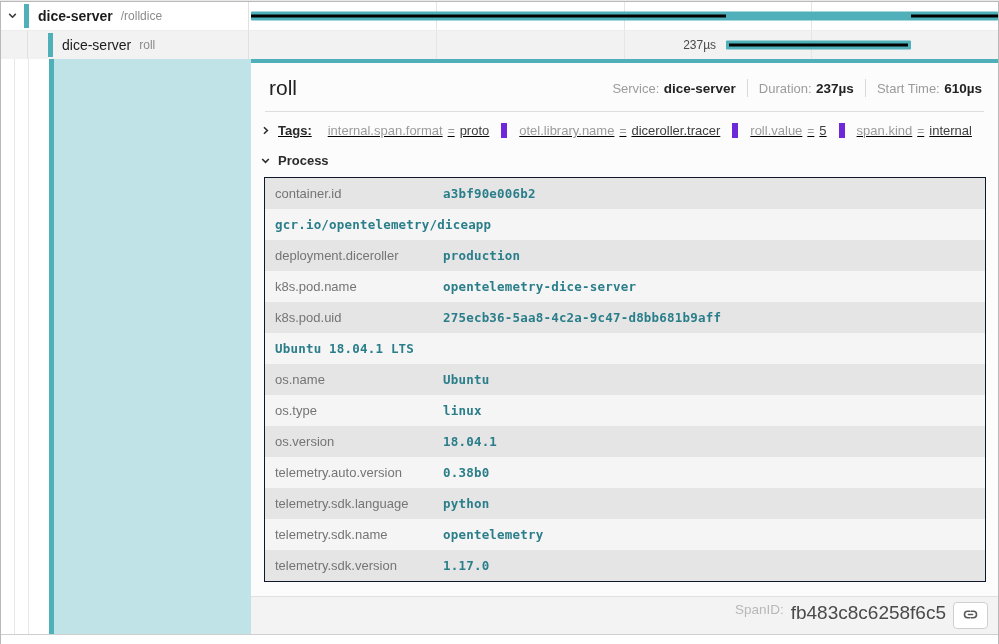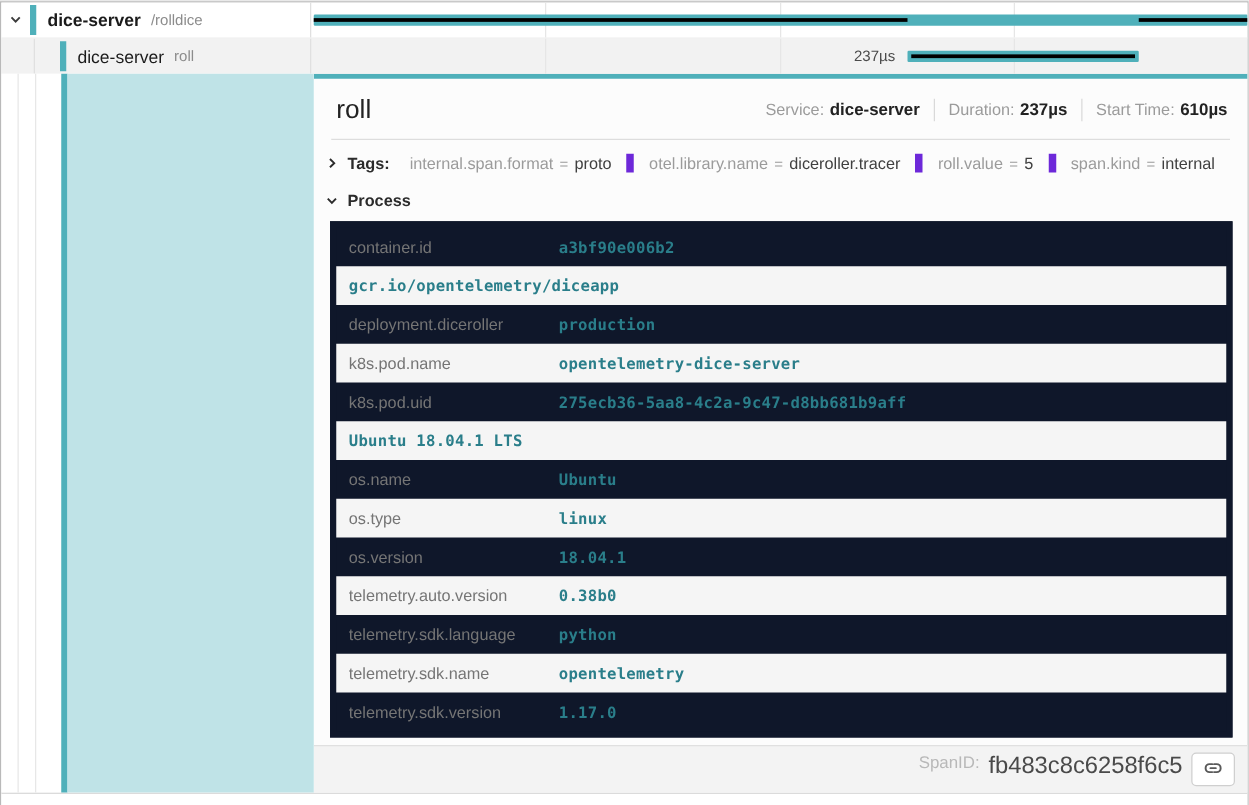--- a/index.html
+++ b/index.html
@@ -54,31 +54,31 @@
     display:flex; align-items:center; justify-content:space-between;
     margin:0 14px; padding:13px 2px 11px 4px; border-bottom:1px solid #ddd;
   }
   .span-title{ font-size:21px; font-weight:500; color:#222; }
   .overview{ display:flex; align-items:center; }
   .ov-item{ padding:0 11px; white-space:nowrap; }
   .ov-item + .ov-item{ border-left:1px solid #d9d9d9; }
   .ov-item:last-child{ padding-right:0; }
   .ov-label{ font-size:13px; color:#9b9b9b; }
   .ov-value{ font-size:13.5px; font-weight:700; color:#222; }
-  .tags-row{ display:flex; align-items:center; padding:11px 4px 6px 9px; cursor:pointer; }
+  .tags-row{ display:flex; align-items:center; padding:11px 4px 6px 9px; cursor:pointer;text-decoration:underline; }
   .sec-chevron{ display:flex; align-items:center; margin-right:7px; }
   .sec-label{ font-size:13px; font-weight:700; color:#2b2b2b; }
   .tag-list{ display:flex; align-items:center; margin-left:4px; }
   .tag-item{ padding:0 12px; white-space:nowrap; font-size:13px; }
   .tag-item + .tag-item{ border-left:6px solid #6d28d9;text-align:right; }
   .tag-key{ color:#9b9b9b; }
   .tag-eq{ color:#9b9b9b; margin:0 5px; font-size:12px; }
   .tag-val{ color:#404040; }
   .process-row{ display:flex; align-items:center; padding:9px 4px 6px 9px; cursor:pointer; }
-  .kv-table{ margin:3px 12px 0 13px; border:5px solid #0f172a; background:#0f172a; }
+  .kv-table{ margin:3px 12px 0 13px; border:1px solid #0f172a; background:#e5e5e5; }
   .kv-row{ display:flex; align-items:center; }
   .kv-row:nth-of-type(even){ background:#f5f5f5; }
   .kv-key{ width:168px; flex:0 0 168px; padding:8px 10px; font-size:13px; color:#757575; }
   .kv-val{
     flex:1; padding:8px 10px; font-size:12.5px; letter-spacing:0.2px;
     font-family:"DejaVu Sans Mono", monospace; color:#2a7e8a; font-weight:700;
   }
   .card-footer{
     margin-top:auto; border-top:1px solid #e0e0e0; background:#f3f3f3;
     display:flex; justify-content:flex-end; gap:7px;

